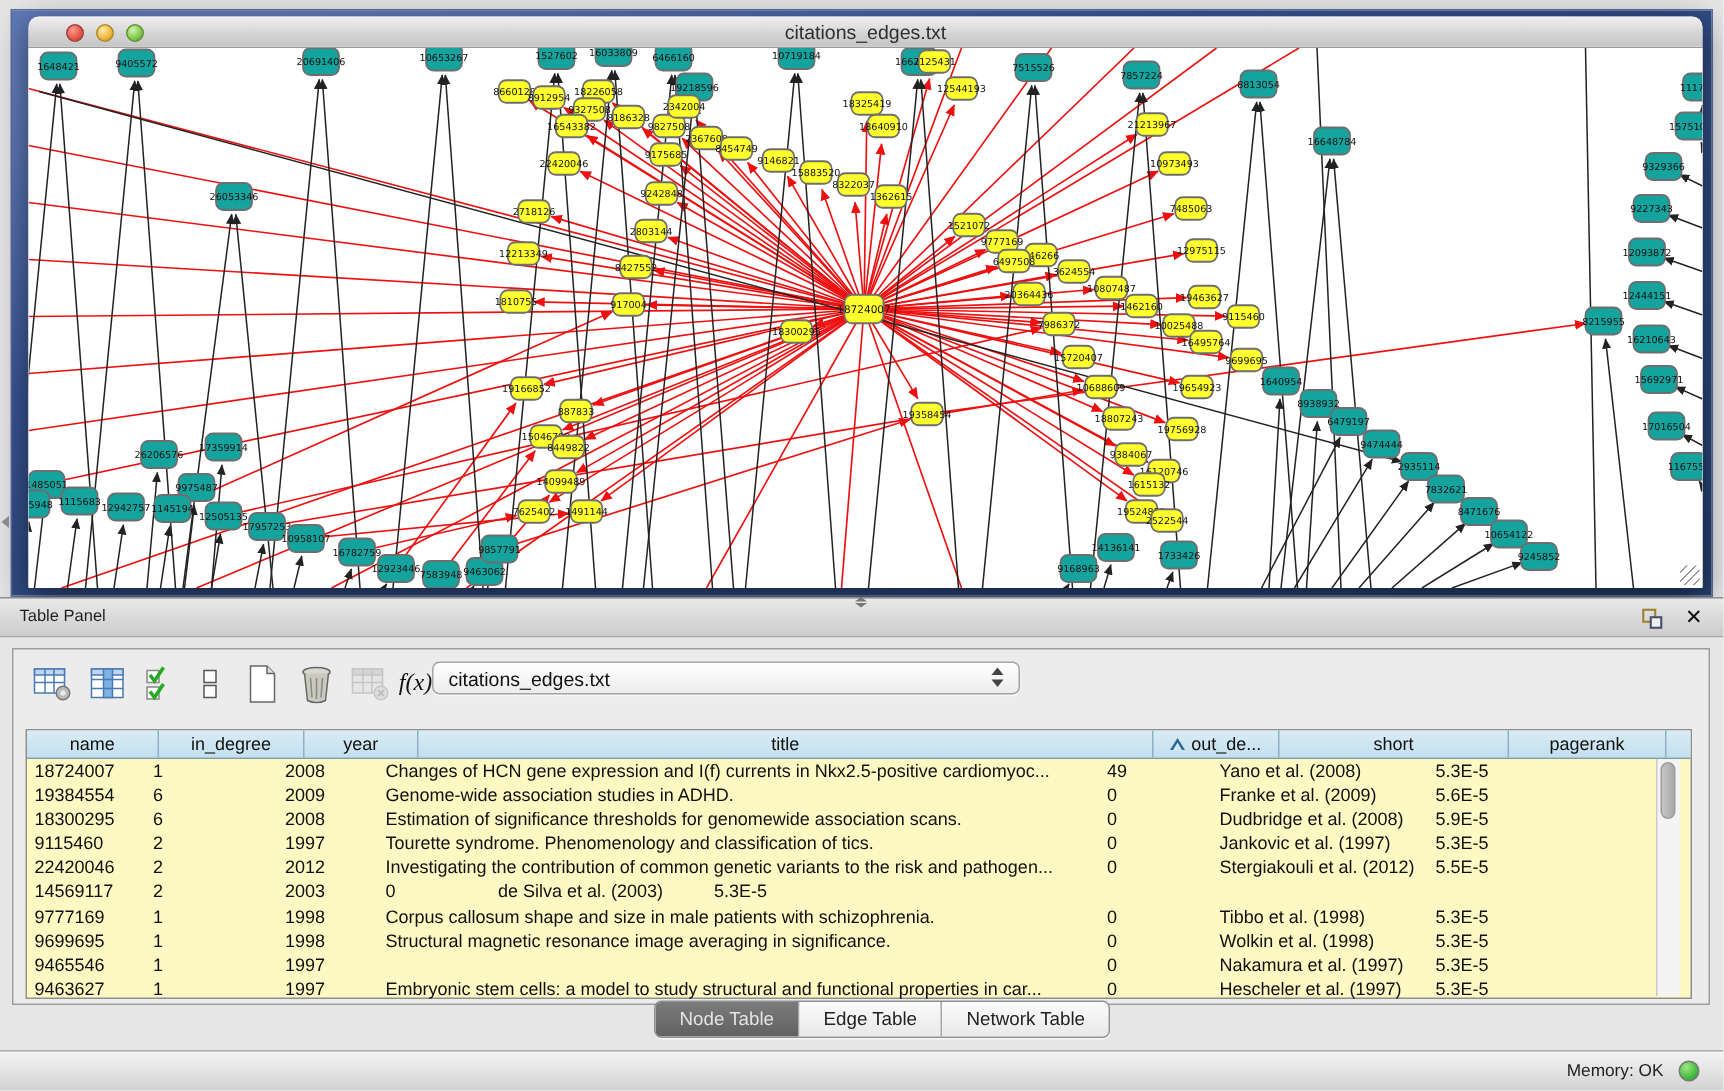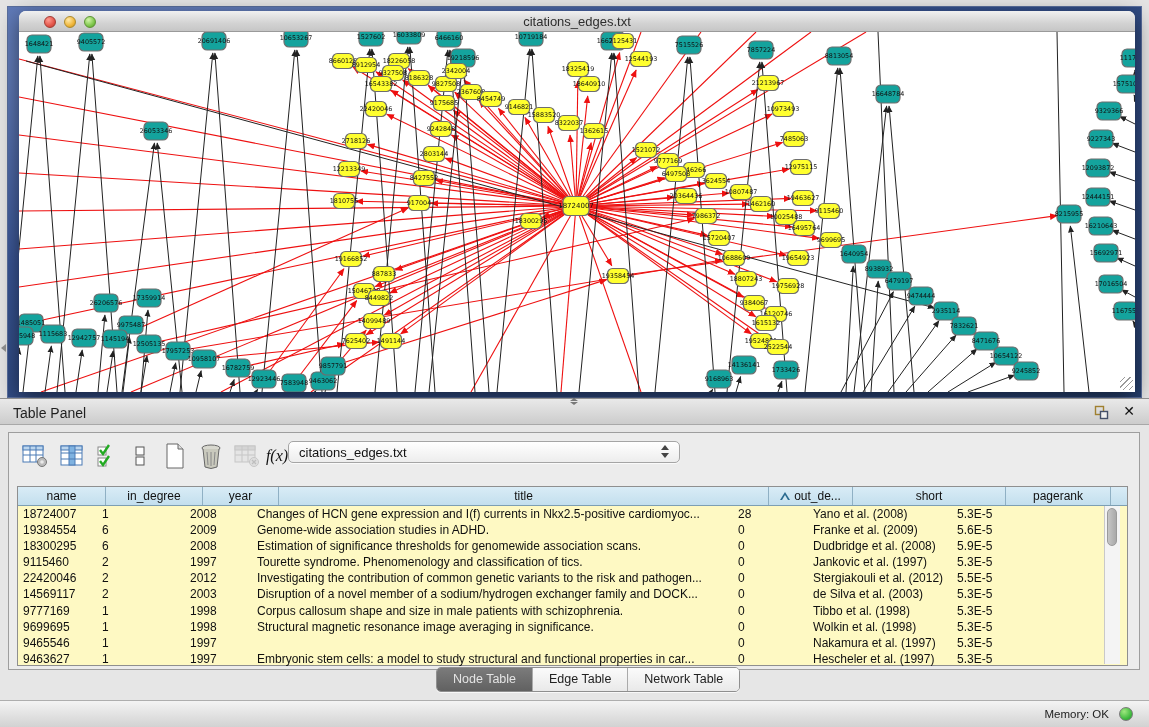--- a/index.html
+++ b/index.html
@@ -19,21 +19,21 @@
   .tl{position:absolute;top:4.5px;width:12px;height:12px;border-radius:50%;box-sizing:border-box;}
   .tl.red{left:25px;background:radial-gradient(circle at 35% 30%, #ff9a90,#e3564a 60%,#b33c33);border:1px solid #a33a32;}
   .tl.yellow{left:45px;background:radial-gradient(circle at 35% 30%, #ffe9a8,#f0b63a 60%,#c08a1e);border:1px solid #ad8a2a;}
   .tl.green{left:65px;background:radial-gradient(circle at 35% 30%, #d2f5a9,#7fc74c 60%,#559a27);border:1px solid #5d9334;}
   .net-canvas{position:absolute;left:0;top:21px;width:1116px;height:360px;background:#fff;overflow:hidden;}
   .resize-grip{position:absolute;right:2px;bottom:2px;width:13px;height:13px;
        background:repeating-linear-gradient(135deg,transparent 0 3px,#9a9a9a 3px 4px);}
   
   .tp-header{position:absolute;left:0;top:398px;width:1149px;height:27px;
        background:linear-gradient(#e9e9e9,#cccccc);border-top:1px solid #8f8f8f;border-bottom:1px solid #a8a8a8;box-sizing:border-box;}
-  .tp-title{position:absolute;left:13px;top:6px;font-size:14px;color:#1f1f1f;}
+  .tp-title{position:absolute;left:13px;top:6px;font-size:11px;color:#1f1f1f;}
   .tp-float{position:absolute;right:40px;top:6px;width:15px;height:15px;}
   .tp-close{position:absolute;right:14px;top:4px;font-size:14px;font-weight:bold;color:#111;cursor:default;}
   .splitter-handle{position:absolute;left:570px;top:-1px;width:9px;height:7px;opacity:.75;}
   .splitter-handle b{display:block;width:0;height:0;border-left:4px solid transparent;border-right:4px solid transparent;}
   .splitter-handle .up{border-bottom:3px solid #555;margin-bottom:1px;}
   .splitter-handle .dn{border-top:3px solid #555;}
   .left-splitter{position:absolute;left:1px;top:344px;width:0;height:0;
        border-top:4px solid transparent;border-bottom:4px solid transparent;border-right:5px solid #8a8a8a;}
   .tp-body{position:absolute;left:0;top:425px;width:1149px;height:275px;background:#e6e6e6;}
   .tp-inner{position:absolute;left:8px;top:7px;width:1132px;height:238px;
@@ -849,21 +849,21 @@
           <div class="gh-cell" style="width: 84px;"><span class="sort-tri"></span>out_de...</div>
           <div class="gh-cell" style="width: 153px;">short</div>
           <div class="gh-cell" style="width: 105px;">pagerank</div>
         </div>
       <div id="grid-body">
           <div class="gr">
             <div class="gc" style="width: 79px;">18724007</div>
             <div class="gc" style="width: 88px;">1</div>
             <div class="gc" style="width: 67px;">2008</div>
             <div class="gc" style="width: 481px;">Changes of HCN gene expression and I(f) currents in Nkx2.5-positive cardiomyoc...</div>
-            <div class="gc" style="width: 75px;">28</div>
+            <div class="gc" style="width: 75px;">49</div>
             <div class="gc center" style="width: 144px;">Yano et al. (2008)</div>
             <div class="gc" style="width: 96px;">5.3E-5</div>
           </div>
           <div class="gr">
             <div class="gc" style="width: 79px;">19384554</div>
             <div class="gc" style="width: 88px;">6</div>
             <div class="gc" style="width: 67px;">2009</div>
             <div class="gc" style="width: 481px;">Genome-wide association studies in ADHD.</div>
             <div class="gc" style="width: 75px;">0</div>
             <div class="gc center" style="width: 144px;">Franke et al. (2009)</div>
@@ -893,21 +893,20 @@
             <div class="gc" style="width: 67px;">2012</div>
             <div class="gc" style="width: 481px;">Investigating the contribution of common genetic variants to the risk and pathogen...</div>
             <div class="gc" style="width: 75px;">0</div>
             <div class="gc center" style="width: 144px;">Stergiakouli et al. (2012)</div>
             <div class="gc" style="width: 96px;">5.5E-5</div>
           </div>
           <div class="gr">
             <div class="gc" style="width: 79px;">14569117</div>
             <div class="gc" style="width: 88px;">2</div>
             <div class="gc" style="width: 67px;">2003</div>
-            <div class="gc" style="width: 481px;">Disruption of a novel member of a sodium/hydrogen exchanger family and DOCK...</div>
             <div class="gc" style="width: 75px;">0</div>
             <div class="gc center" style="width: 144px;">de Silva et al. (2003)</div>
             <div class="gc" style="width: 96px;">5.3E-5</div>
           </div>
           <div class="gr">
             <div class="gc" style="width: 79px;">9777169</div>
             <div class="gc" style="width: 88px;">1</div>
             <div class="gc" style="width: 67px;">1998</div>
             <div class="gc" style="width: 481px;">Corpus callosum shape and size in male patients with schizophrenia.</div>
             <div class="gc" style="width: 75px;">0</div>

